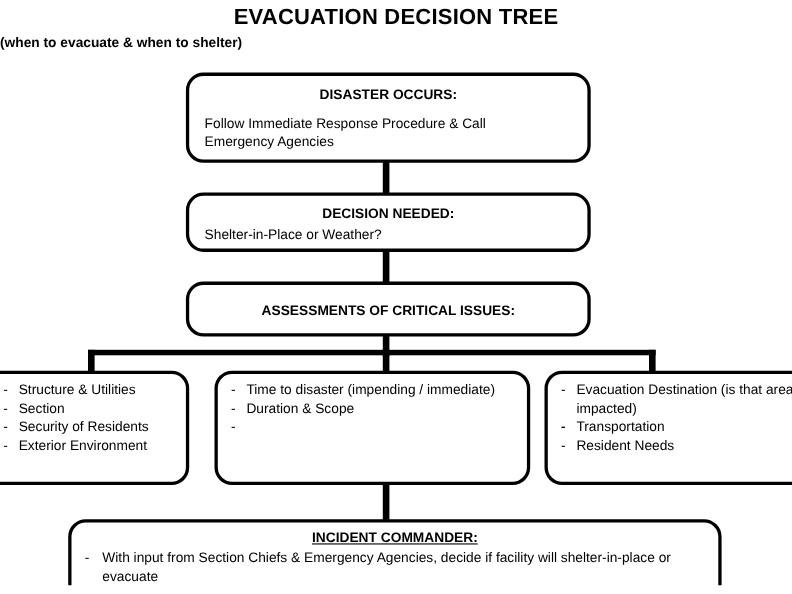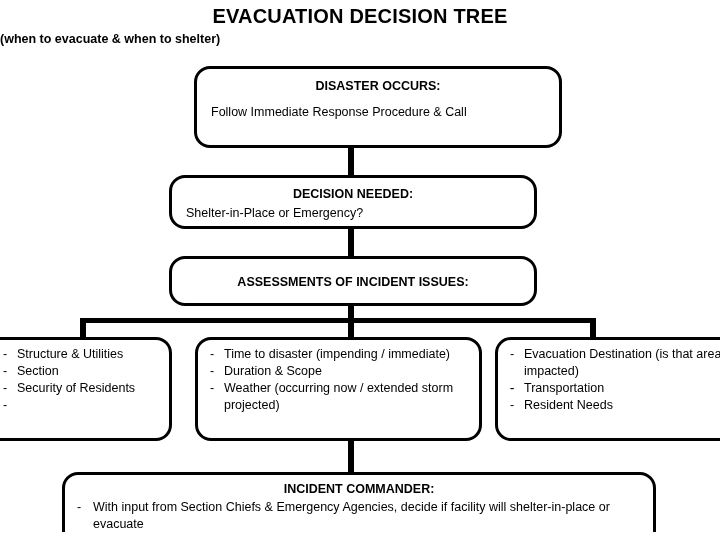--- a/index.html
+++ b/index.html
@@ -88,21 +88,20 @@
   .conn {
     position: absolute;
     background: #000000;
     z-index: 1;
   }
 
   
   #node-disaster {
     left: 169px; top: 66px; width: 368px; height: 82px;
     padding: 9px 14px 0 14px;
-    margin-left: 25px;
   }
   #node-decision {
     left: 169px; top: 175px; width: 368px; height: 54px;
     padding: 8px 14px 12px 14px;
   }
   #node-assessments {
     left: 169px; top: 256px; width: 368px; height: 50px;
     padding: 15px 14px 0 14px;
   }
   #node-branch-left {
@@ -115,21 +114,21 @@
     padding: 6px 10px 0 12px;
   }
   #node-branch-right {
     left: 495px; top: 337px; width: 244px; height: 104px;
     padding: 6px 10px 0 12px;
   }
   #node-commander {
     left: 62px; top: 472px; width: 594px; height: 108px;
     padding: 6px 12px 0 12px;
   }
-  #node-commander .node-title { margin-bottom: 2px; }
+  #node-commander .node-title { margin-bottom: 2px; text-decoration: underline; }
   #node-commander ul.blist li { padding-left: 16px; }
 </style>
 </head>
 <body>
 
 <div id="canvas">
 
   <div class="title-main">EVACUATION DECISION TREE</div>
   <div class="title-sub">(when to evacuate &amp; when to shelter)</div>
 
@@ -146,48 +145,49 @@
   <div class="conn" style="left:348px; top:318px; width:6px; height:22px;"></div>
 
   <div class="conn" style="left:590px; top:318px; width:6px; height:22px;"></div>
 
   <div class="conn" style="left:348px; top:439px; width:6px; height:36px;"></div>
 
   <div class="node" id="node-disaster">
     <div class="node-title">DISASTER OCCURS:</div>
     <div class="node-body" style="margin-top:10px;">
       <div>Follow Immediate Response Procedure &amp; Call</div>
+      <div>Emergency Agencies</div>
     </div>
   </div>
 
   <div class="node" id="node-decision">
     <div class="node-title">DECISION NEEDED:</div>
     <div class="node-body" style="margin-top:3px;">
-      <div>Shelter-in-Place or Emergency?</div>
+      <div>Shelter-in-Place or Weather?</div>
     </div>
   </div>
 
   <div class="node" id="node-assessments">
-    <div class="node-title">ASSESSMENTS OF INCIDENT ISSUES:</div>
+    <div class="node-title">ASSESSMENTS OF CRITICAL ISSUES:</div>
   </div>
 
   <div class="node" id="node-branch-left">
     <ul class="blist">
       <li><span class="dash">-</span><span>Structure &amp; Utilities</span></li>
       <li><span class="dash">-</span><span>Section</span></li>
       <li><span class="dash">-</span><span>Security of Residents</span></li>
-      <li><span class="dash">-</span></li>
+      <li><span class="dash">-</span><span>Exterior Environment</span></li>
     </ul>
   </div>
 
   <div class="node" id="node-branch-middle">
     <ul class="blist">
       <li><span class="dash">-</span><span>Time to disaster (impending / immediate)</span></li>
       <li><span class="dash">-</span><span>Duration &amp; Scope</span></li>
-      <li><span class="dash">-</span><span>Weather (occurring now / extended storm projected)</span></li>
+      <li><span class="dash">-</span></li>
     </ul>
   </div>
 
   <div class="node" id="node-branch-right">
     <ul class="blist">
       <li><span class="dash">-</span><span>Evacuation Destination (is that area impacted)</span></li>
       <li><span class="dash">-</span></li>
       <li><span class="dash">-</span><span>Transportation</span></li>
       <li><span class="dash">-</span><span>Resident Needs</span></li>
     </ul>

